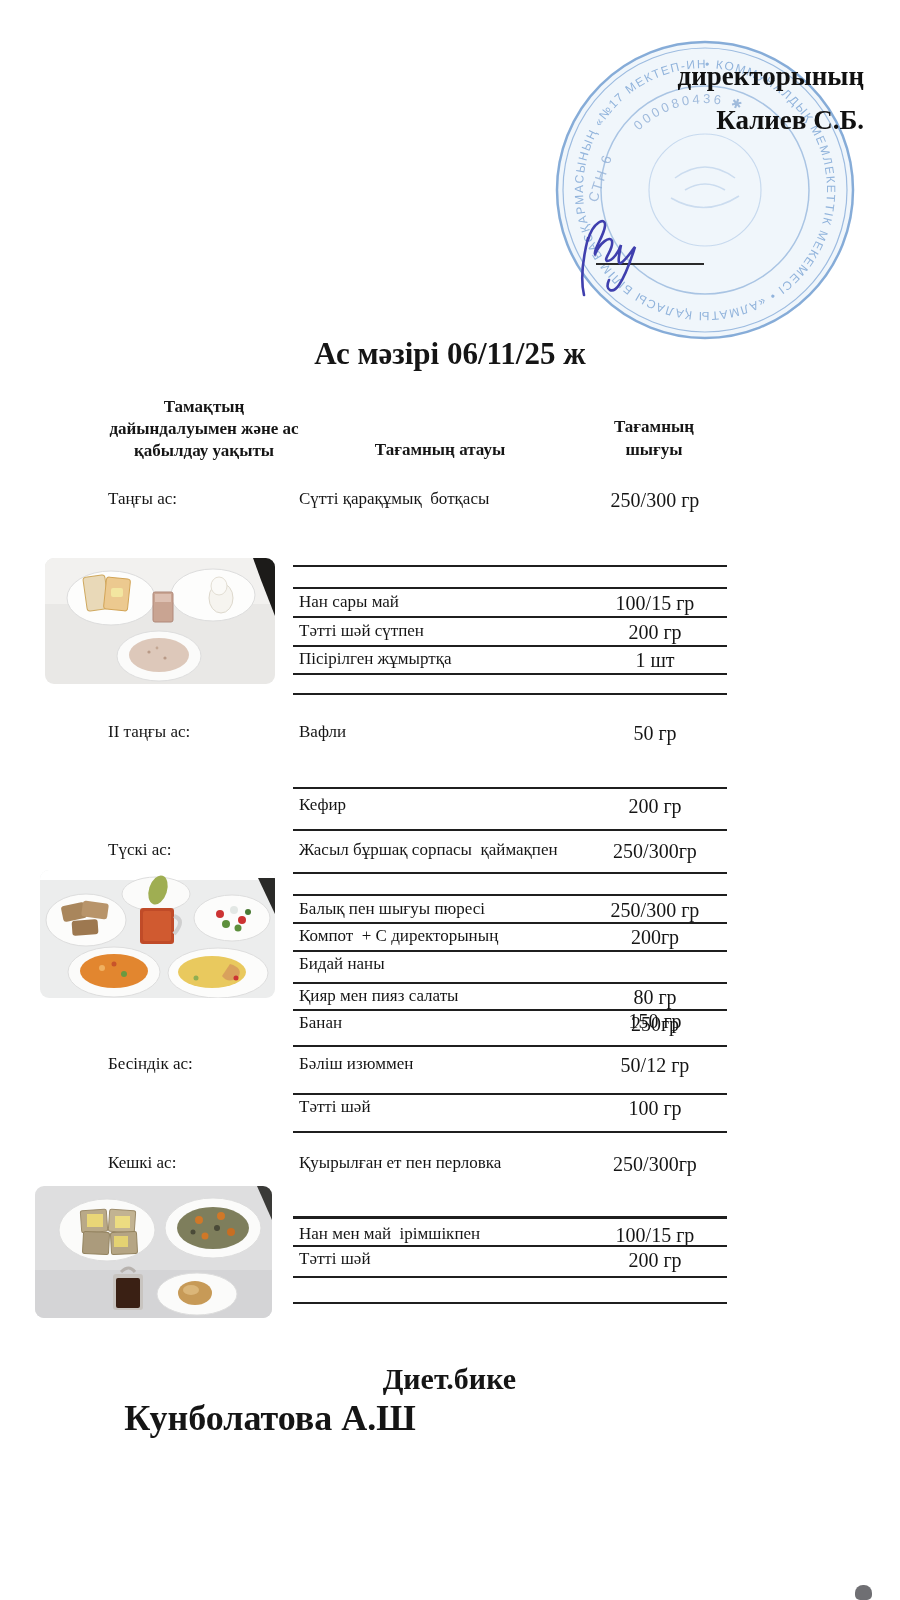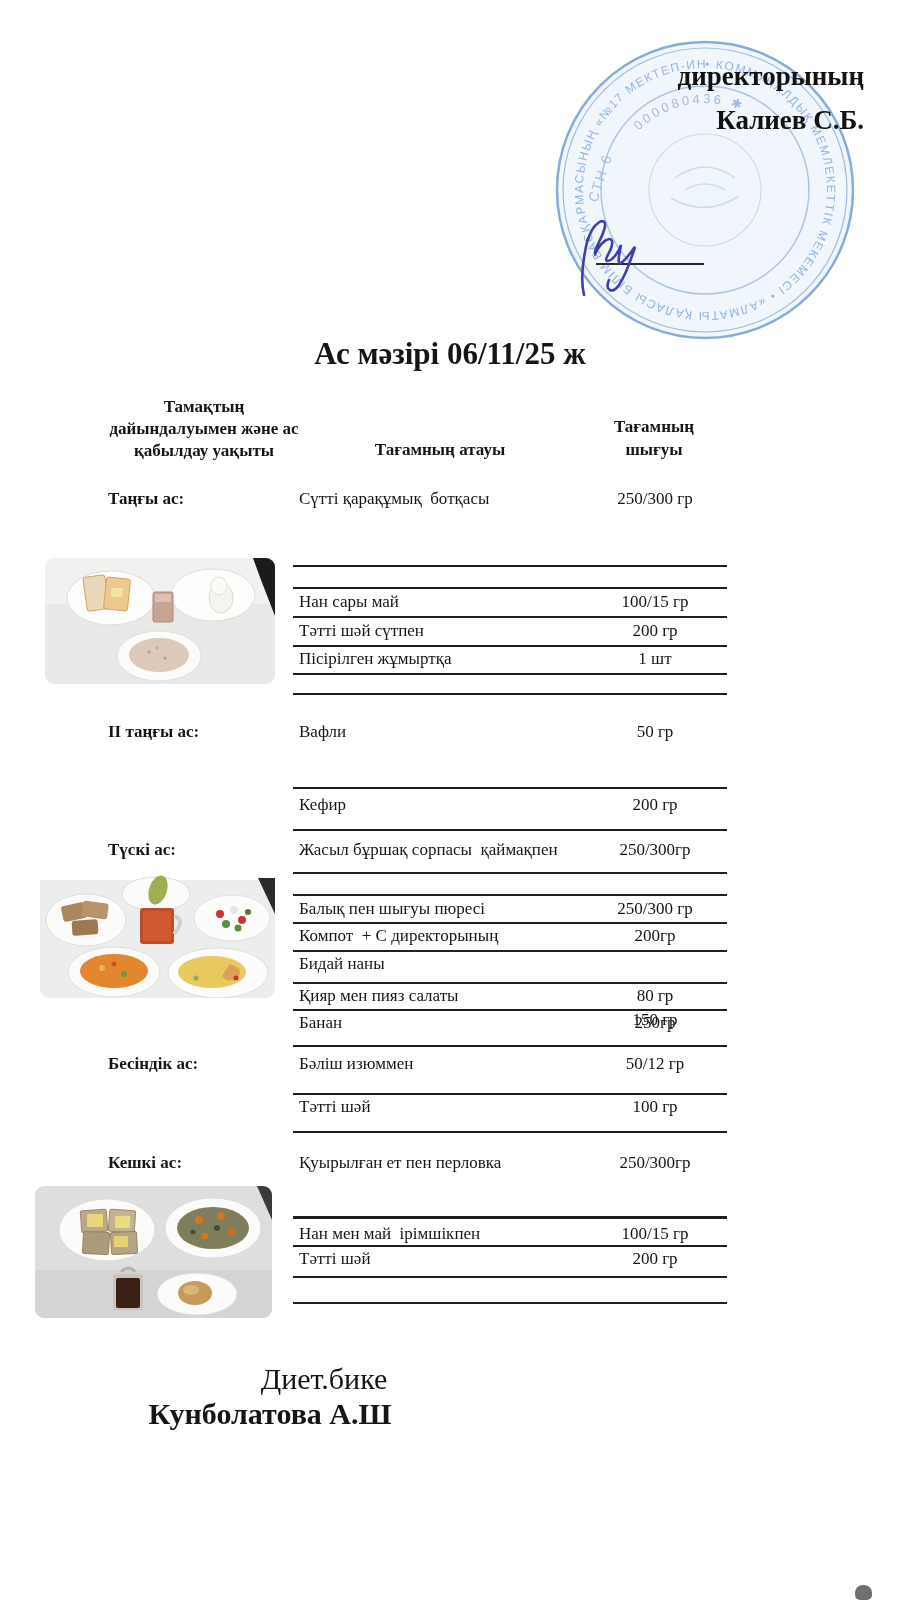--- a/index.html
+++ b/index.html
@@ -19,30 +19,30 @@
   .signer-line{display:block;}
   .sign-underline{left:596px;top:263px;width:108px;height:2px;background:#2a2a2a;}
   .signature-svg{left:550px;top:196px;width:180px;height:115px;}
   
   .doc-title{left:0;top:336px;width:900px;text-align:center;font-weight:bold;font-size:31px;}
   .hdr{font-weight:bold;font-size:17px;text-align:center;}
   .hdr-col1{left:100px;top:396px;width:208px;line-height:22px;}
   .hdr-col2{left:360px;top:440px;width:160px;}
   .hdr-col3{left:599px;top:415px;width:110px;line-height:23px;}
   
-  .meal-label{left:108px;width:185px;font-weight:bold;font-size:17px;white-space:pre;}
+  .meal-label{left:108px;width:185px;font-weight:normal;font-size:17px;white-space:pre;}
   .dish{left:299px;width:270px;font-size:17px;white-space:pre;}
-  .out{left:565px;width:180px;text-align:center;font-size:17px;}
+  .out{left:565px;width:180px;text-align:center;font-size:20px;}
   .rule{left:293px;width:434px;height:2px;background:#1f1f1f;}
   .rule.thick{height:3px;}
   
   .photo{border-radius:9px;overflow:hidden;}
   
-  .footer-role{left:164px;top:1362px;width:320px;text-align:center;font-weight:normal;font-size:30px;}
-  .footer-name{left:110px;top:1397px;width:320px;text-align:center;font-weight:bold;font-size:30px;}
+  .footer-role{left:196px;top:1362px;width:320px;text-align:right;font-weight:bold;font-size:30px;}
+  .footer-name{left:110px;top:1397px;width:320px;text-align:center;font-weight:bold;font-size:36px;}
   .artifact-dot{left:855px;top:1585px;width:17px;height:15px;background:#6f6f73;border-radius:8px 8px 5px 5px;}
 </style>
 </head>
 <body>
 
 <div class="page">
 
   <svg class="abs stamp-svg" viewBox="0 0 330 315">
     <g opacity="0.9">
       <circle cx="160" cy="162" r="148" fill="#dce9f6" fill-opacity="0.45" stroke="#7aa4d4" stroke-width="2.5"></circle>

